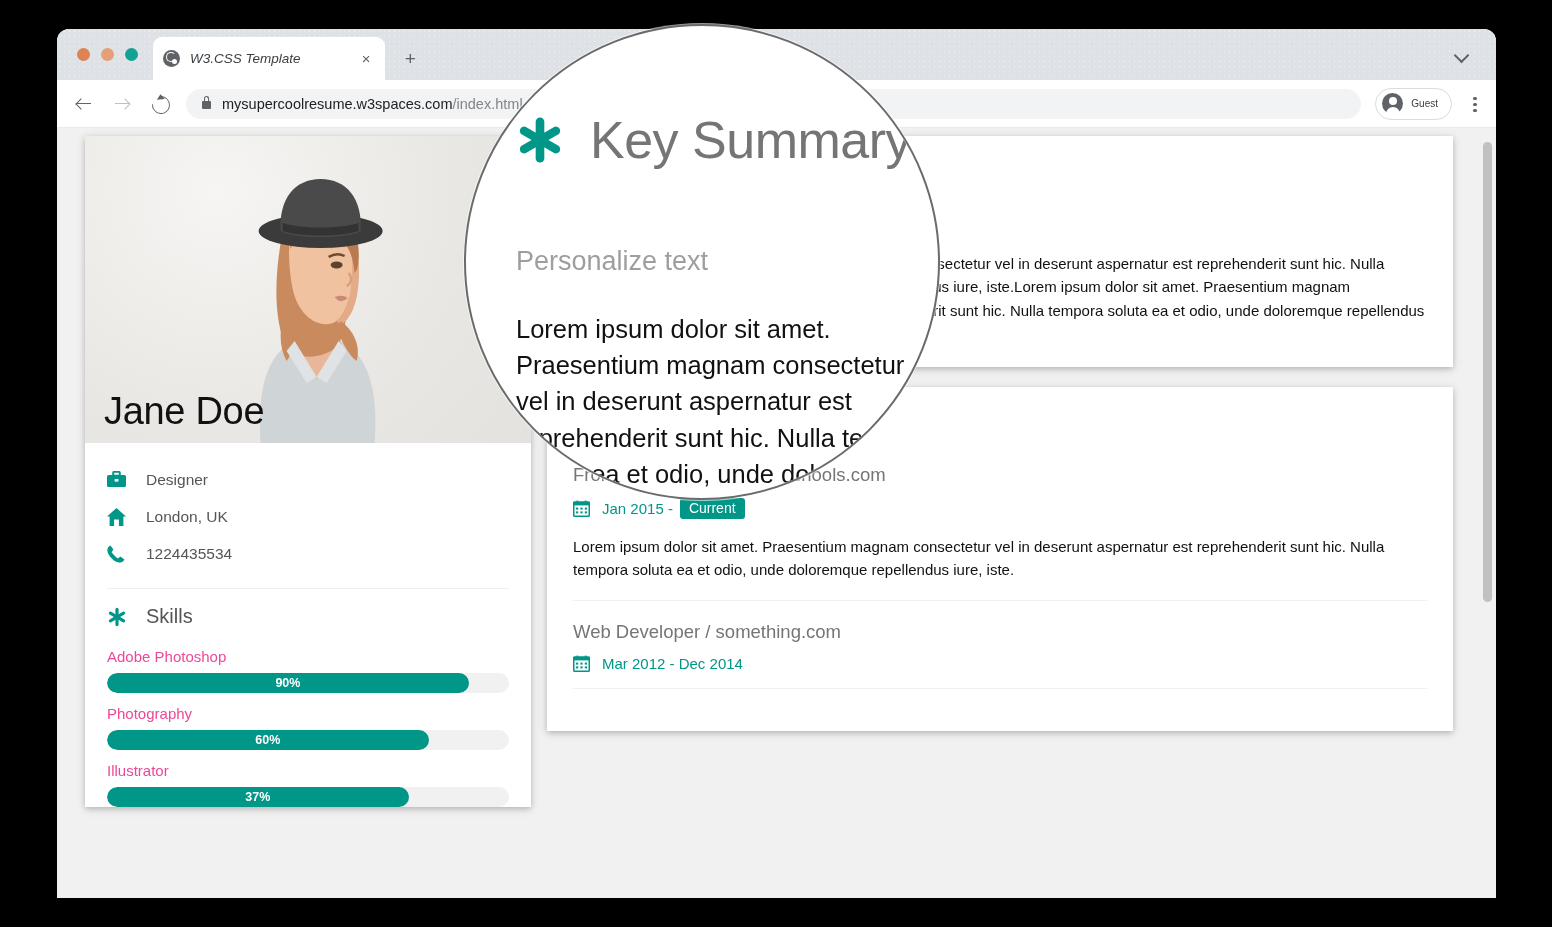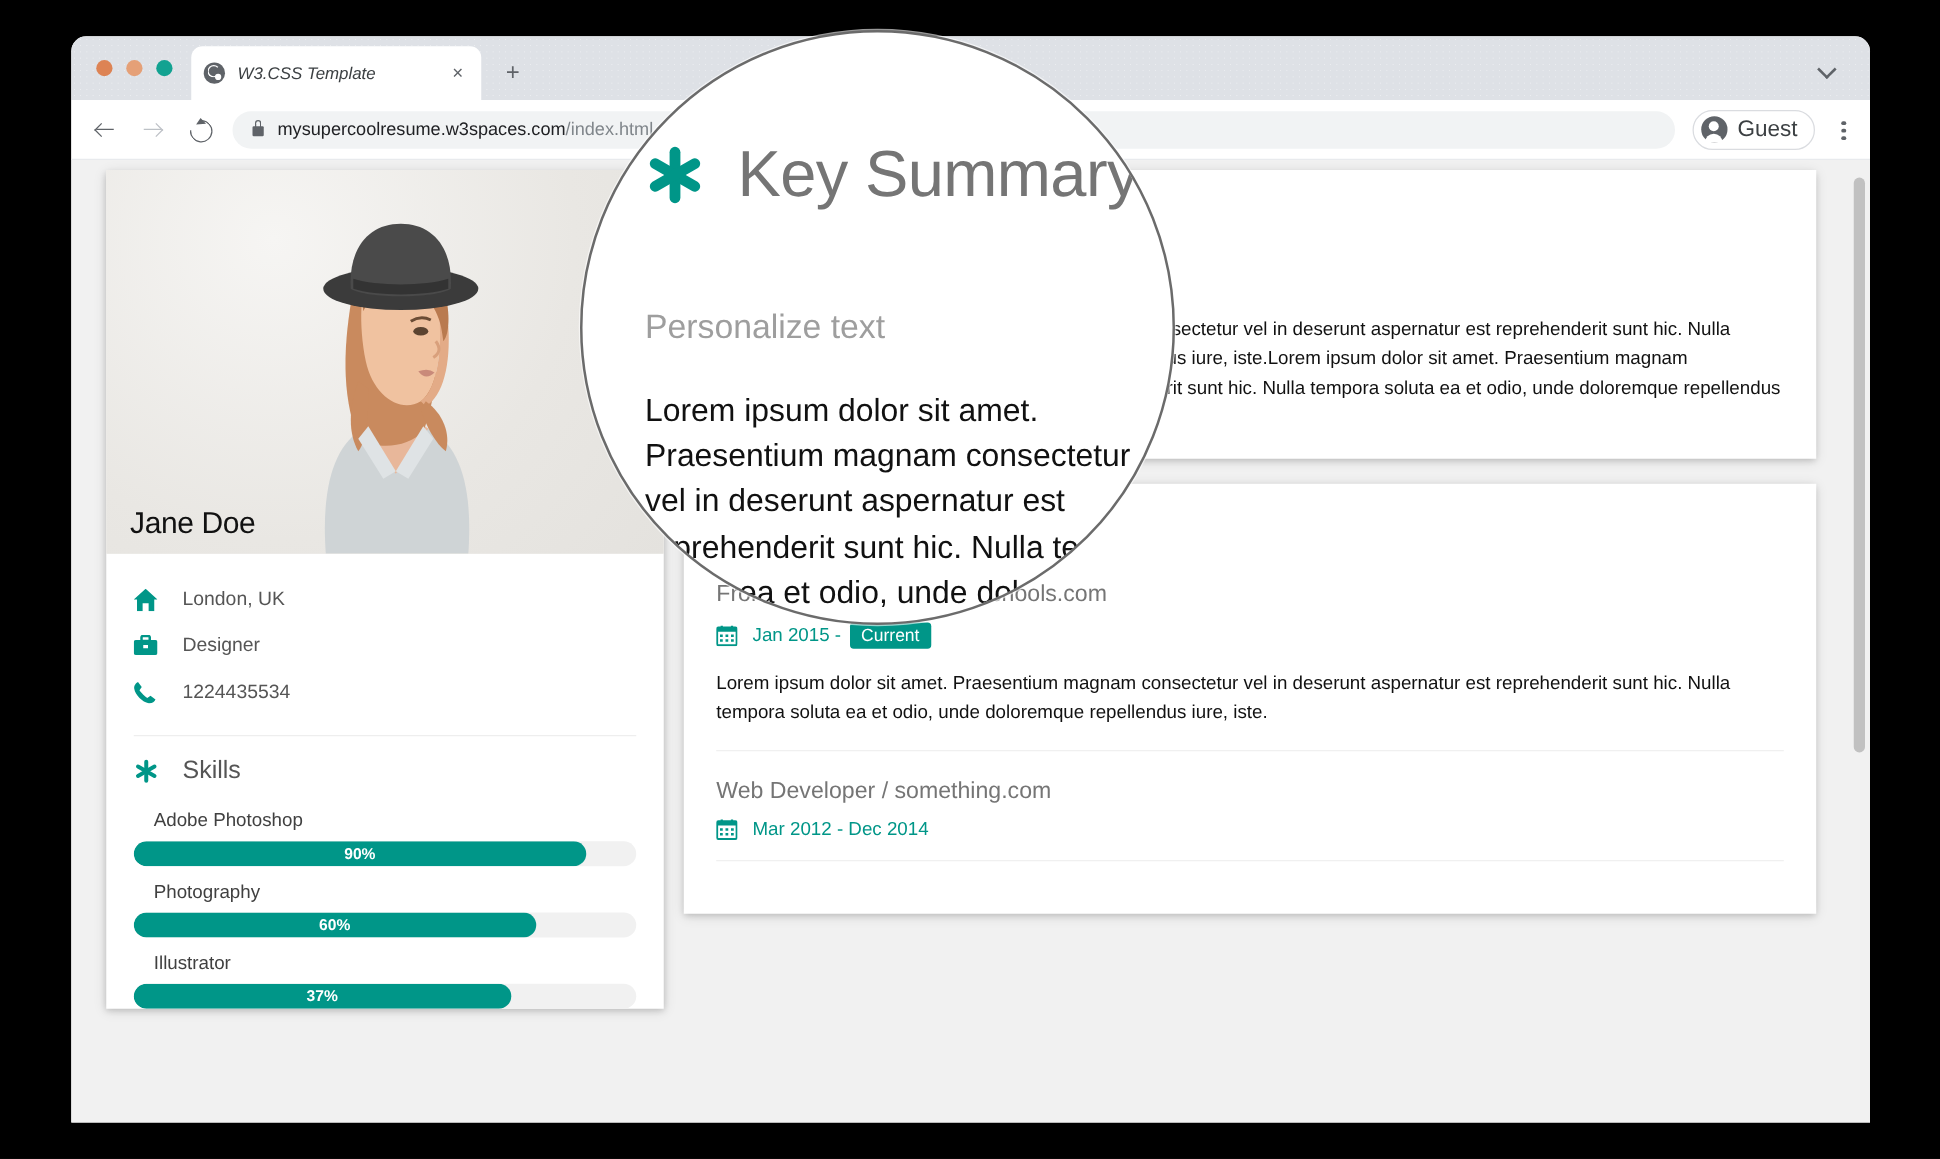--- a/index.html
+++ b/index.html
@@ -261,21 +261,21 @@
     background: #fff;
   }
   .avatar::after {
     content: "";
     position: absolute;
     left: 3.5px; bottom: 0px;
     width: 14px; height: 7px;
     border-radius: 7px 7px 0 0;
     background: #fff;
   }
-  .profile-label { font-size: 18px; color: #3c4043; }
+  .profile-label { font-size: 10px; color: #3c4043; }
   .kebab {
     width: 26px; height: 30px;
     margin: 0 8px 0 10px;
     position: relative;
     flex: 0 0 auto;
   }
   .kebab i {
     position: absolute;
     left: 11px;
     width: 3.5px; height: 3.5px;
@@ -329,21 +329,21 @@
     left: 50%;
     transform: translateX(-46%);
     bottom: 0;
     width: 216px;
     height: 278px;
   }
   .photo-name {
     position: absolute;
     left: 19px;
     bottom: 10px;
-    font-size: 24px;
+    font-size: 38px;
     color: #111;
     letter-spacing: -0.3px;
   }
   .info-list { padding: 18px 0 4px 0; }
   .info-row {
     display: flex;
     align-items: center;
     padding: 0 22px;
     height: 37px;
   }
@@ -370,22 +370,22 @@
     padding: 16px 12px 8px 22px;
   }
   .section-title {
     font-size: 20px;
     color: #555;
     margin-left: 13px;
   }
   .skill-block { padding: 0 22px; }
   .skill-label {
     font-size: 15px;
-    color: #404040;
-    margin: 12px 0 8px 16px;
+    color: #ec4899;
+    margin: 12px 0 8px 0;
   }
   .bar-track {
     height: 20px;
     background: #f1f1f1;
     border-radius: 10px;
     overflow: hidden;
   }
   .bar-fill {
     height: 100%;
     background: #009688;
@@ -620,36 +620,36 @@
                   <path d="M86 176 L108 212 L98 218 L78 186 Z" fill="#dfe3e5"></path>
                   <path d="M130 176 L108 212 L118 218 L138 186 Z" fill="#dfe3e5"></path>
                 </svg>
                 <div class="photo-name">Jane Doe</div>
               </div>
 
               <div class="info-list">
 
                 <div class="info-row">
                   <span class="ico">
-                    <svg width="19" height="18" viewBox="0 0 19 18">
-                        <path d="M9.5 0 L19 8.6 L16.4 8.6 L16.4 18 L11.9 18 L11.9 11.6 L7.1 11.6 L7.1 18 L2.6 18 L2.6 8.6 L0 8.6 Z" fill="#009688"></path>
-                      </svg>
-                  </span>
-                  <span class="info-text">London, UK</span>
-                </div>
-
-                <div class="info-row">
-                  <span class="ico">
                     <svg width="19" height="17" viewBox="0 0 19 17">
                         <rect x="0" y="4" width="19" height="12" rx="1.6" fill="#009688"></rect>
                         <rect x="6.2" y="0.8" width="6.6" height="4" rx="1.2" fill="none" stroke="#009688" stroke-width="2"></rect>
                         <rect x="7.6" y="8" width="3.8" height="2.6" fill="#ffffff"></rect>
                       </svg>
                   </span>
                   <span class="info-text">Designer</span>
+                </div>
+
+                <div class="info-row">
+                  <span class="ico">
+                    <svg width="19" height="18" viewBox="0 0 19 18">
+                        <path d="M9.5 0 L19 8.6 L16.4 8.6 L16.4 18 L11.9 18 L11.9 11.6 L7.1 11.6 L7.1 18 L2.6 18 L2.6 8.6 L0 8.6 Z" fill="#009688"></path>
+                      </svg>
+                  </span>
+                  <span class="info-text">London, UK</span>
                 </div>
 
 
                 <div class="info-row">
                   <span class="ico">
                     <svg width="18" height="18" viewBox="0 0 18 18">
                         <path d="M3.4 0.6 C1.6 1.4 0 3.6 0.4 6 C1.2 11 7 16.8 12 17.6 C14.4 18 16.6 16.4 17.4 14.6 L13.4 11.6 L10.8 13.4 C9 12.2 5.8 9 4.6 7.2 L6.4 4.6 Z" fill="#009688"></path>
                       </svg>
                   </span>
                   <span class="info-text">1224435534</span>

